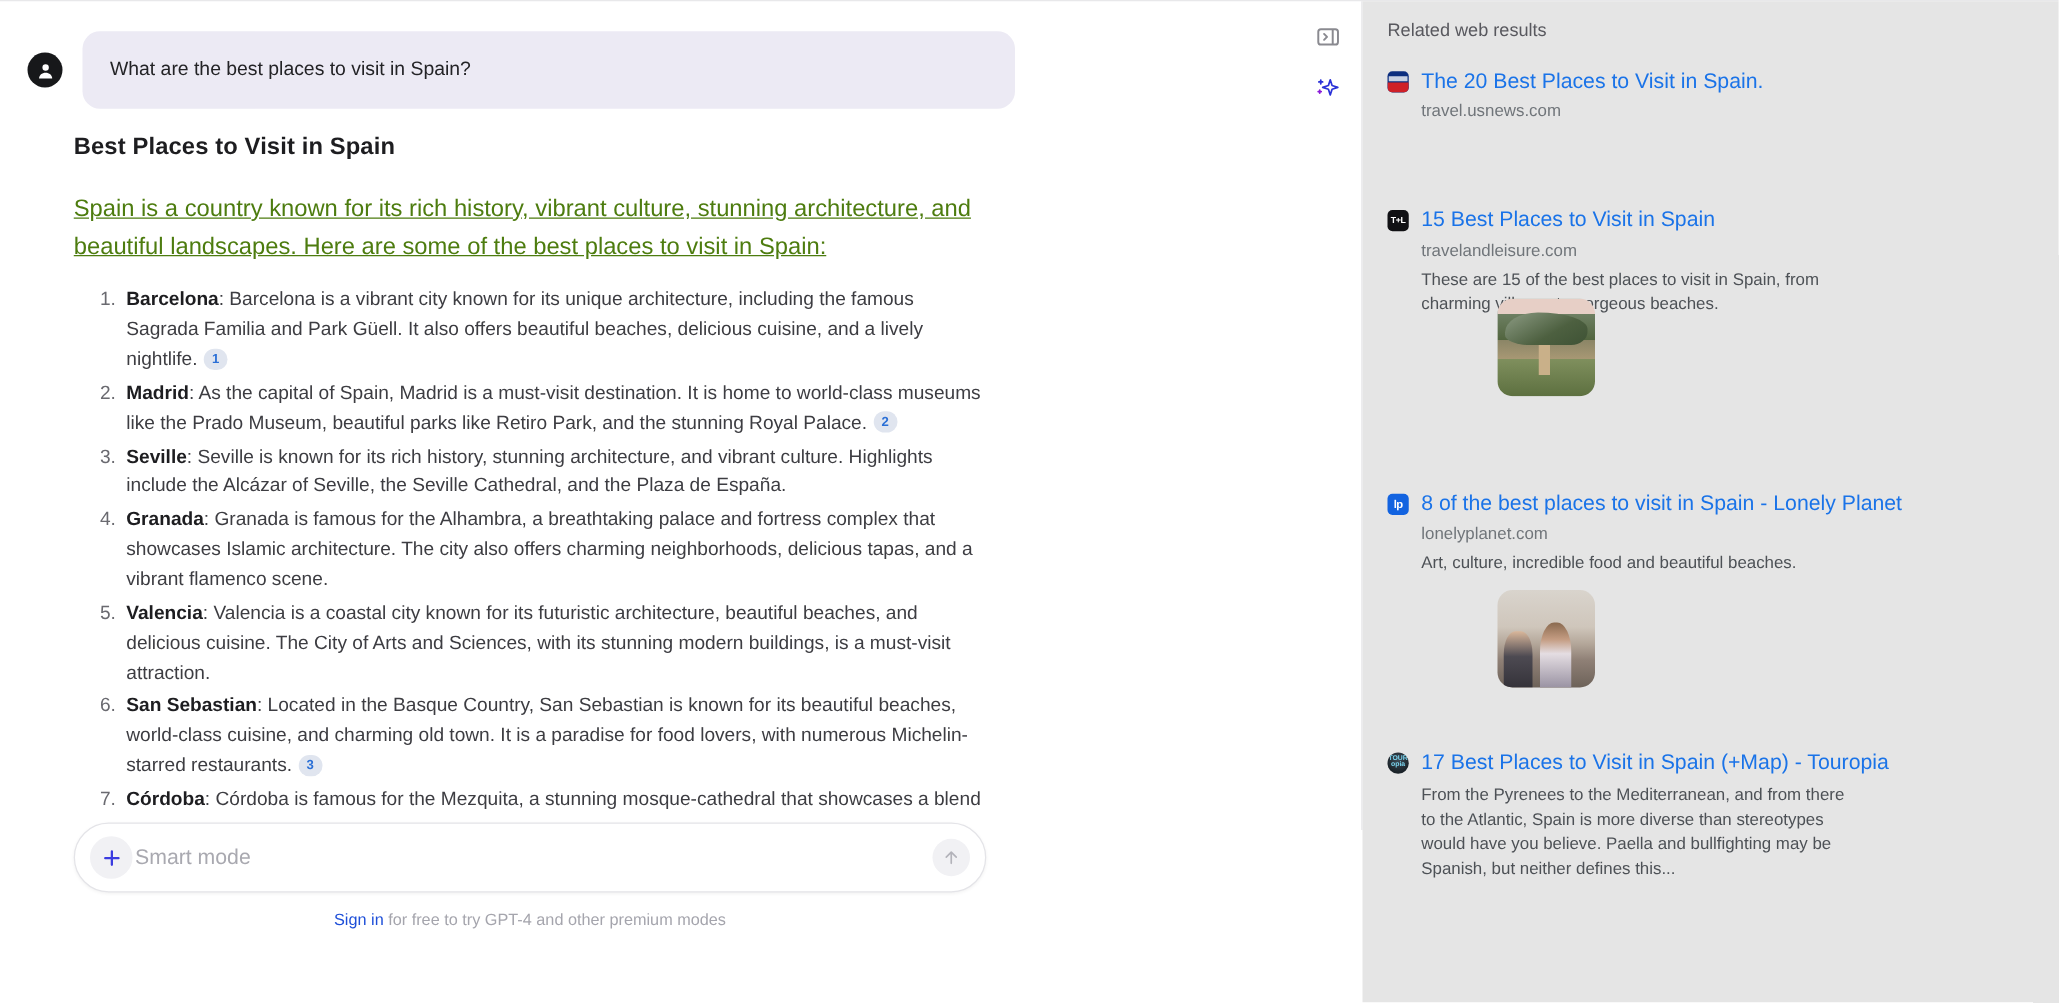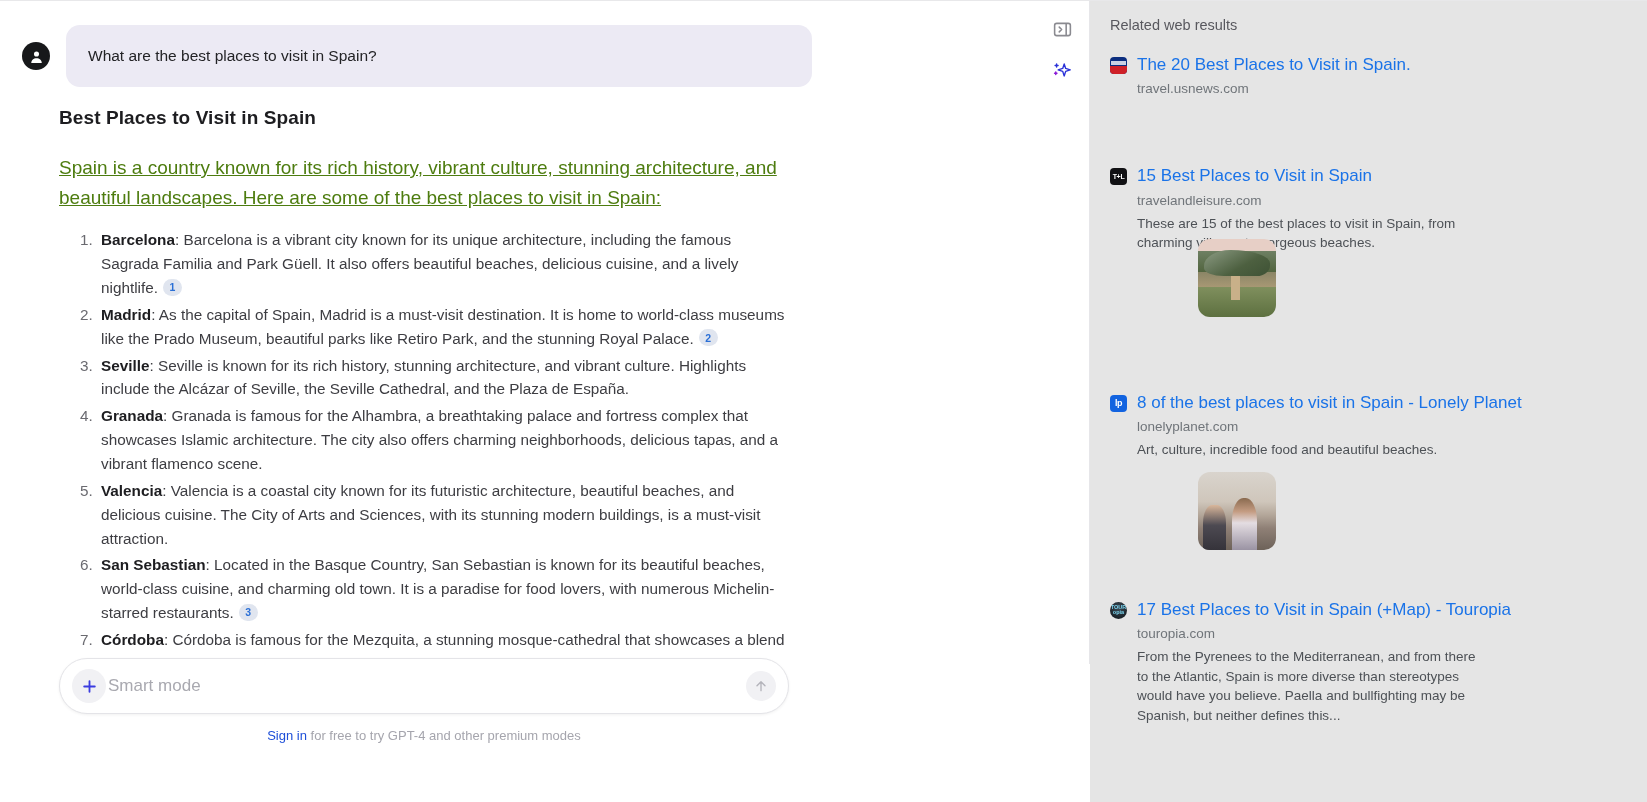--- a/index.html
+++ b/index.html
@@ -491,19 +491,18 @@
           </div>
           <div class="result-domain">lonelyplanet.com</div>
           <div class="result-snippet" style="width: 320px;">Art, culture, incredible food and beautiful beaches.</div>
           <div class="thumb photo-cafe" style="top: 12px;"></div>
         </div>
         <div class="result" style="margin-top: 62px;">
           <div class="result-head">
             <span class="favicon fav-touropia">TOUR opia</span>
             <a class="result-title">17 Best Places to Visit in Spain (+Map) - Touropia</a>
           </div>
-          <div class="result-domain">touropia.com</div>
           <div class="result-snippet" style="width: 340px;">From the Pyrenees to the Mediterranean, and from there to the Atlantic, Spain is more diverse than stereotypes would have you believe. Paella and bullfighting may be Spanish, but neither defines this...</div>
         </div>
       </div>
   </div>
 
 </div>
 
 </body></html>

